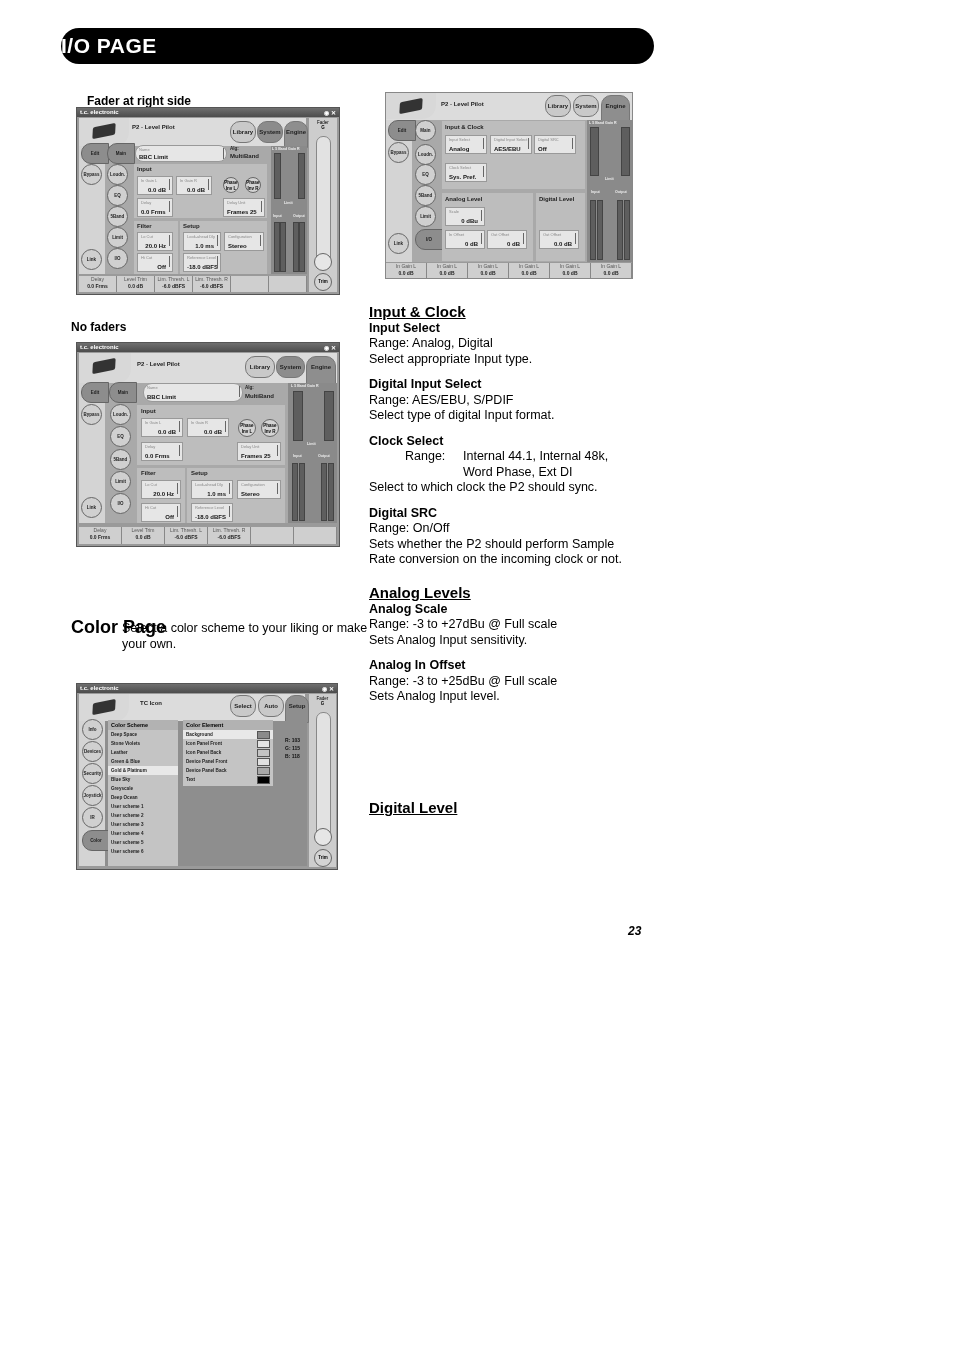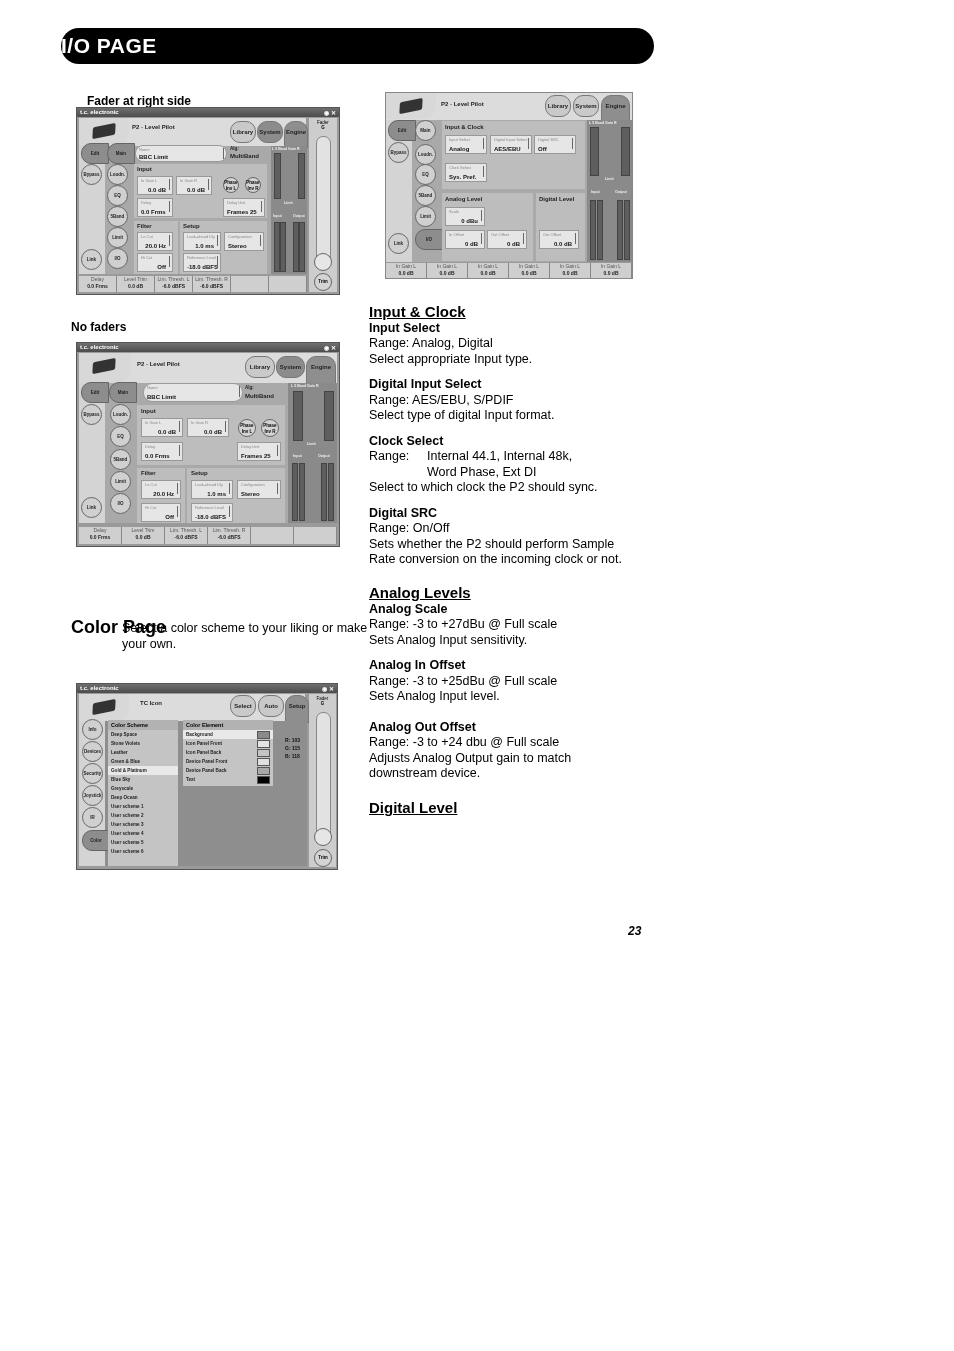--- a/index.html
+++ b/index.html
@@ -6,21 +6,21 @@
   body { width:954px; height:1351px; position:relative; font-family:"Liberation Sans", sans-serif; color:#000; overflow:hidden; }
   .banner { position:absolute; left:61px; top:28px; width:593px; height:36px; background:#000; border-radius:18px; color:#fff; text-align:left; font-weight:bold; font-size:21px; line-height:36px; letter-spacing:0.5px; }
   .cap { position:absolute; font-size:12px; font-weight:bold; }
   .h2 { position:absolute; font-size:18px; font-weight:bold;margin-top:20px; }
   .para { position:absolute; font-size:12.5px; line-height:16px; }
   .col { position:absolute; left:369px; width:290px; font-size:12.5px; line-height:15.5px; }
   .col .sec { font-size:15px; font-weight:bold; text-decoration:underline; margin:0 0 1px 0; }
   .col .item { margin-bottom:10px; }
   .col .item .t { font-weight:bold; }
   .col .indent { display:flex; }
-  .col .indent .k { width:58px; flex:none; }
+  .col .indent .k { width:58px; flex:none;margin-left:36px; }
   .pagenum { position:absolute; left:628px; top:924px; font-size:12px; font-weight:bold; font-style:italic; }
 
   
   .win { position:absolute; background:#9a9a9a; border:1px solid #555; font-family:"Liberation Sans", sans-serif; overflow:hidden; }
   .win .titlebar { position:absolute; left:0; top:0; right:0; height:9px; background:linear-gradient(#6f6f6f,#4c4c4c); color:#fff; font-size:6px; font-weight:bold; line-height:9px; padding-left:3px; }
   .win .titlebar .wbtns { position:absolute; right:3px; top:1px; font-size:6px; }
   .win .topbar { position:absolute; left:2px; top:10px; height:28px; background:#dcdcdc; }
   .win .logo { position:absolute; left:2px; top:10px; width:50px; height:28px; background:#d8d8d8; border-bottom-right-radius:14px; }
   .win .logo .dev { position:absolute; left:14px; top:7px; width:22px; height:12px; background:#333; transform:skew(-15deg) rotate(-12deg); border-radius:2px; }
   .win .ptitle { position:absolute; top:16px; font-size:6px; font-weight:bold; color:#222; }
@@ -505,25 +505,19 @@
   <div class="item">
     <div class="t">Analog Scale</div>
     <div>Range: -3 to +27dBu @ Full scale</div>
     <div>Sets Analog Input sensitivity.</div>
   </div>
   <div class="item" style="margin-bottom:15px;">
     <div class="t">Analog In Offset</div>
     <div>Range: -3 to +25dBu @ Full scale</div>
     <div>Sets Analog Input level.</div>
   </div>
-  <div class="item">
-    <div class="t">Analog Out Offset</div>
-    <div>Range: -3 to +24 dbu @ Full scale</div>
-    <div>Adjusts Analog Output gain to match</div>
-    <div>downstream device.</div>
-  </div>
 </div>
 
 <div class="col" style="top:800px;">
   <div class="sec">Digital Level</div>
 </div>
 
 <div class="pagenum">23</div>
 
 </body></html>

